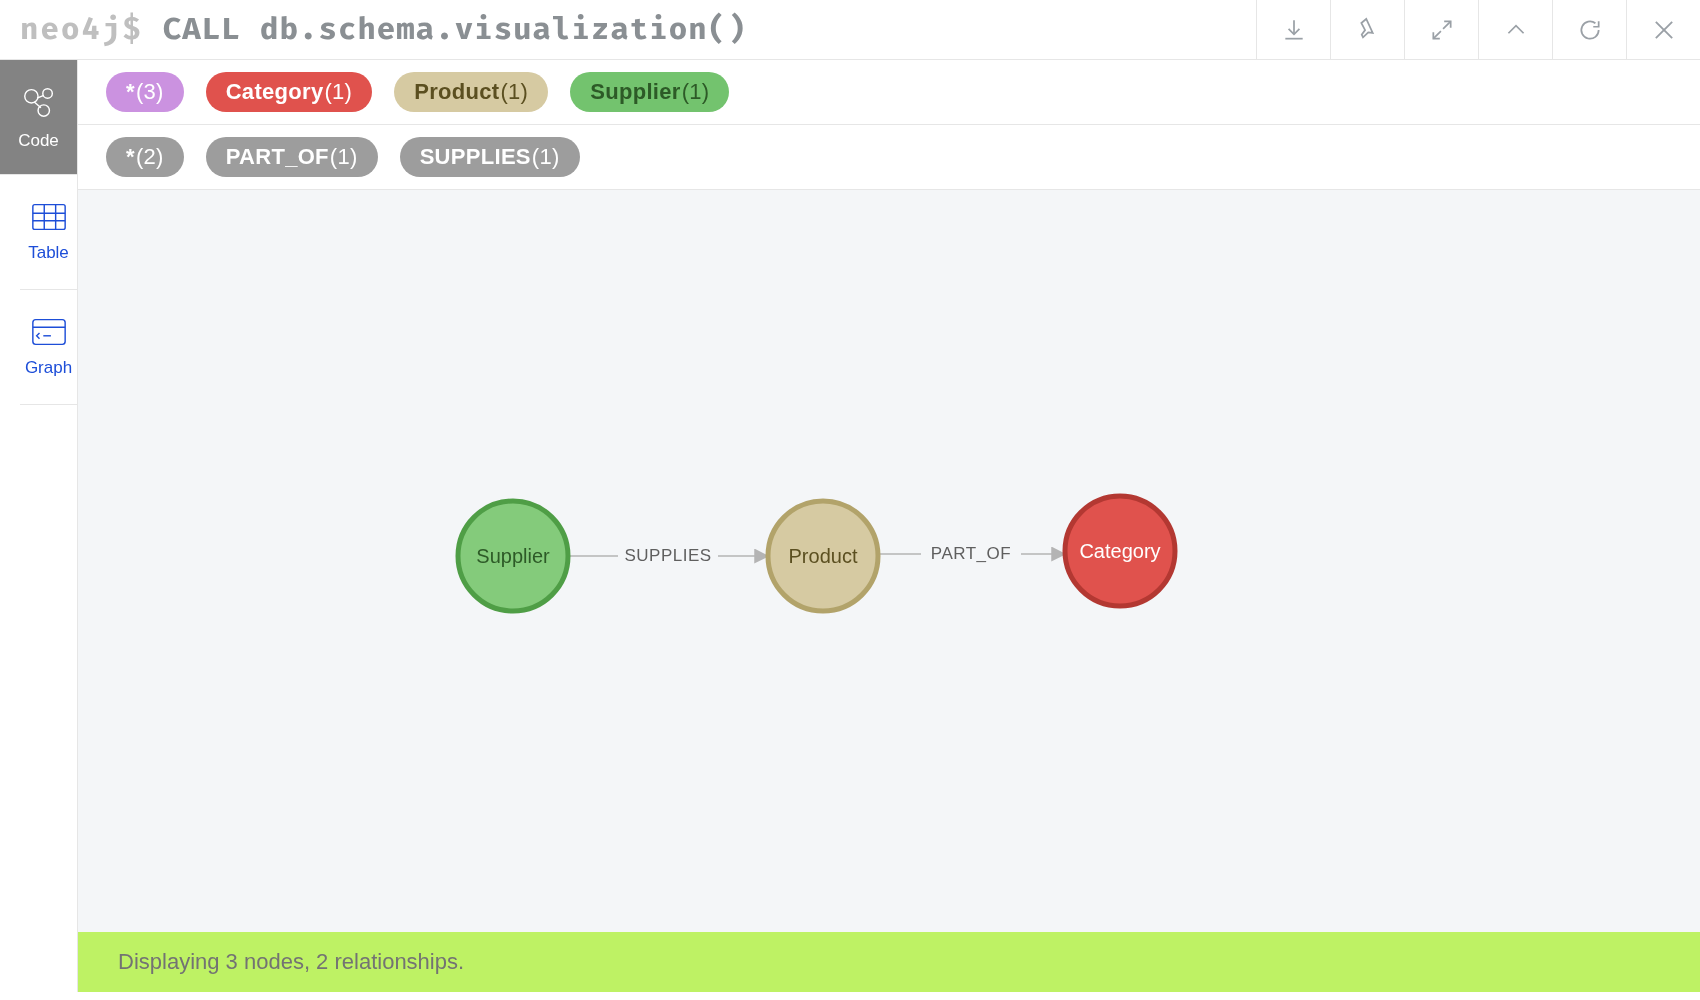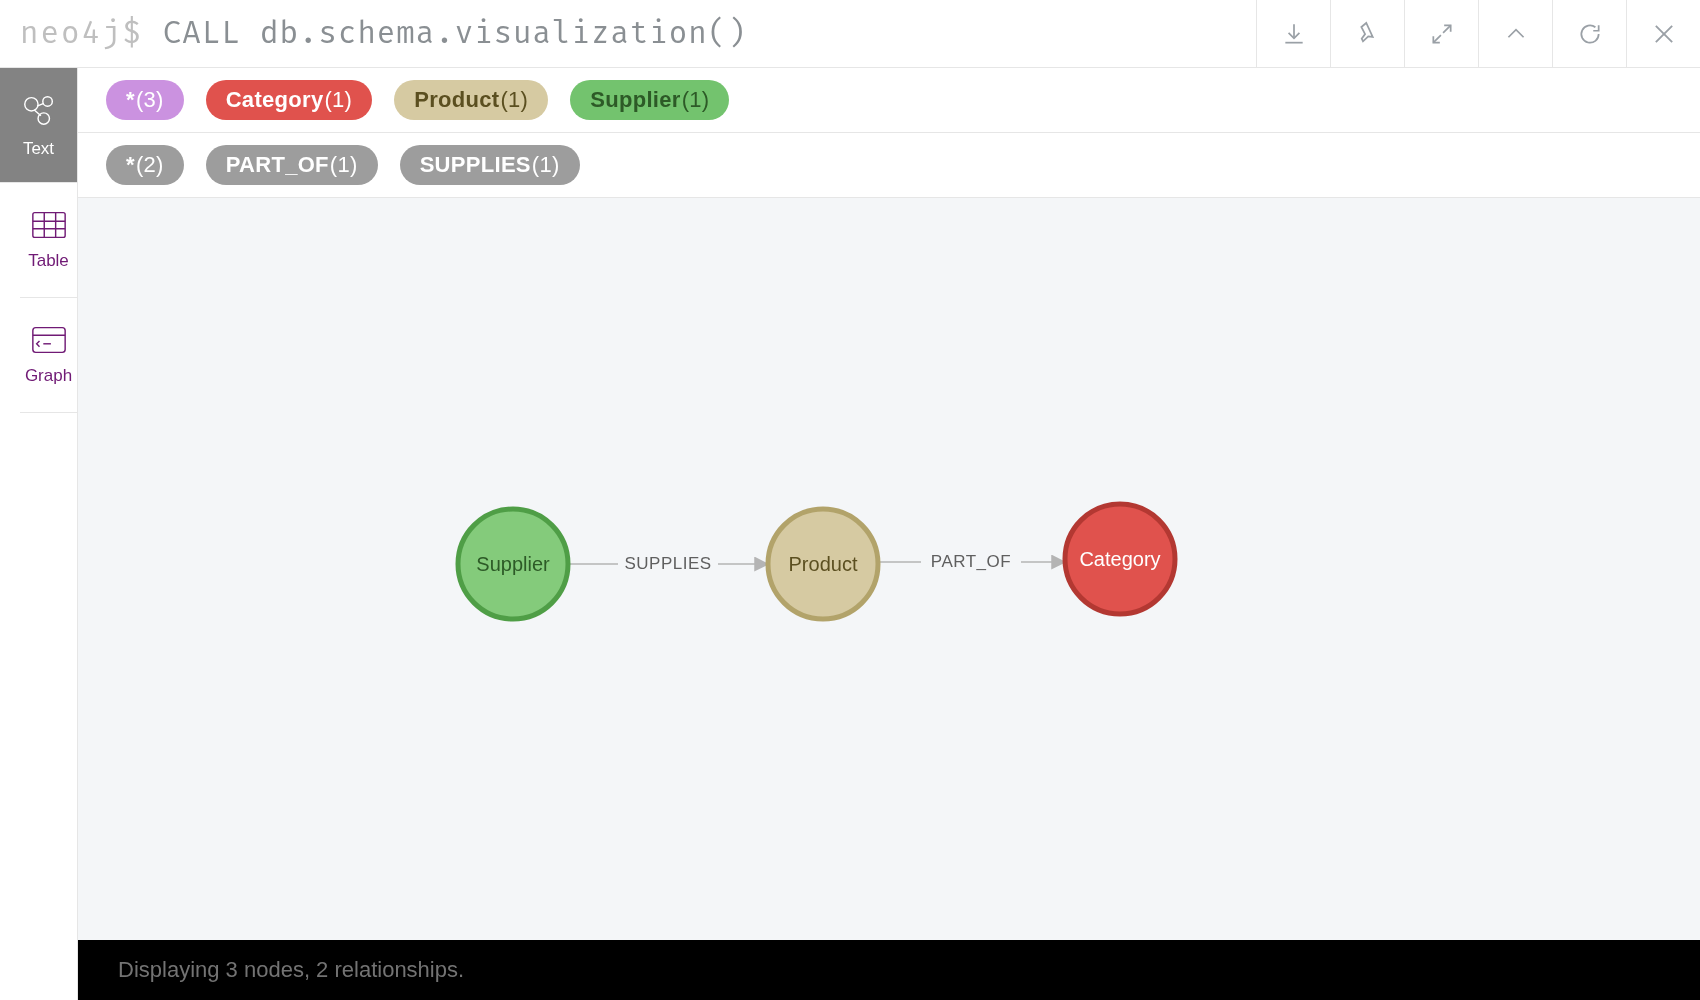--- a/index.html
+++ b/index.html
@@ -7,25 +7,26 @@
       font-family: -apple-system, BlinkMacSystemFont, "Segoe UI", Helvetica, Arial, sans-serif;
       background: #fff;
       color: #333;
       width: 1700px;
       height: 1000px;
       overflow: hidden;
     }
 
     
     .query-bar {
-      height: 68px;
+      height: 60px;
       display: flex;
       align-items: center;
       border-bottom: 1px solid #e6e6e6;
       padding-left: 20px;
+      font-weight: bold;
     }
     .prompt {
       font-family: "Fira Code", "SFMono-Regular", Consolas, monospace;
       font-size: 30px;
       letter-spacing: 2px;
       color: #bfbfbf;
       user-select: none;
     }
     .query-text {
       font-family: "Fira Code", "SFMono-Regular", Consolas, monospace;
@@ -71,21 +72,21 @@
       justify-content: center;
       gap: 10px;
       border-bottom: 1px solid #e6e6e6;
       cursor: pointer;
     }
     .side-btn.active {
       background: #838383;
       color: #fff;
     }
     .side-btn svg { stroke: currentColor; fill: none; stroke-width: 1.5; }
-    .side-btn:not(.active) { color: #701a75; margin-left: 20px; }
+    .side-btn:not(.active) { color: #1d4ed8; margin-left: 20px; }
     .side-btn span { font-size: 17px; }
 
     
     .content {
       flex: 1;
       display: flex;
       flex-direction: column;
       position: relative;
     }
 
@@ -146,21 +147,21 @@
     .arrowhead  { fill: #b4b4b4; }
 
     
     .footer {
       height: 60px;
       display: flex;
       align-items: center;
       padding: 0 40px;
       font-size: 22px;
       color: #737373;
-      background: #000000;
+      background: #bef264;
     }
   </style>
 </head>
 <body>
 
 <div class="query-bar">
   <span class="prompt">neo4j$</span>
   <span class="query-text">CALL db.schema.visualization()</span>
 
   <div class="toolbar">
@@ -208,21 +209,21 @@
 
   <div class="sidebar">
     <div class="side-btn active">
       <svg width="38" height="38" viewBox="0 0 40 40">
         <circle cx="12" cy="14" r="7"></circle>
           <circle cx="29" cy="11" r="5"></circle>
           <circle cx="25" cy="29" r="6"></circle>
         <path d="M18 16l7-3"></path>
           <path d="M15 20l7 6"></path>
       </svg>
-      <span>Text</span>
+      <span>Code</span>
     </div>
     <div class="side-btn">
       <svg width="38" height="32" viewBox="0 0 40 32">
         <rect x="3" y="3" width="34" height="26" rx="2"></rect>
         <line x1="3" y1="12" x2="37" y2="12"></line>
           <line x1="3" y1="20" x2="37" y2="20"></line>
         <line x1="15" y1="3" x2="15" y2="29"></line>
           <line x1="27" y1="3" x2="27" y2="29"></line>
       </svg>
       <span>Table</span>

